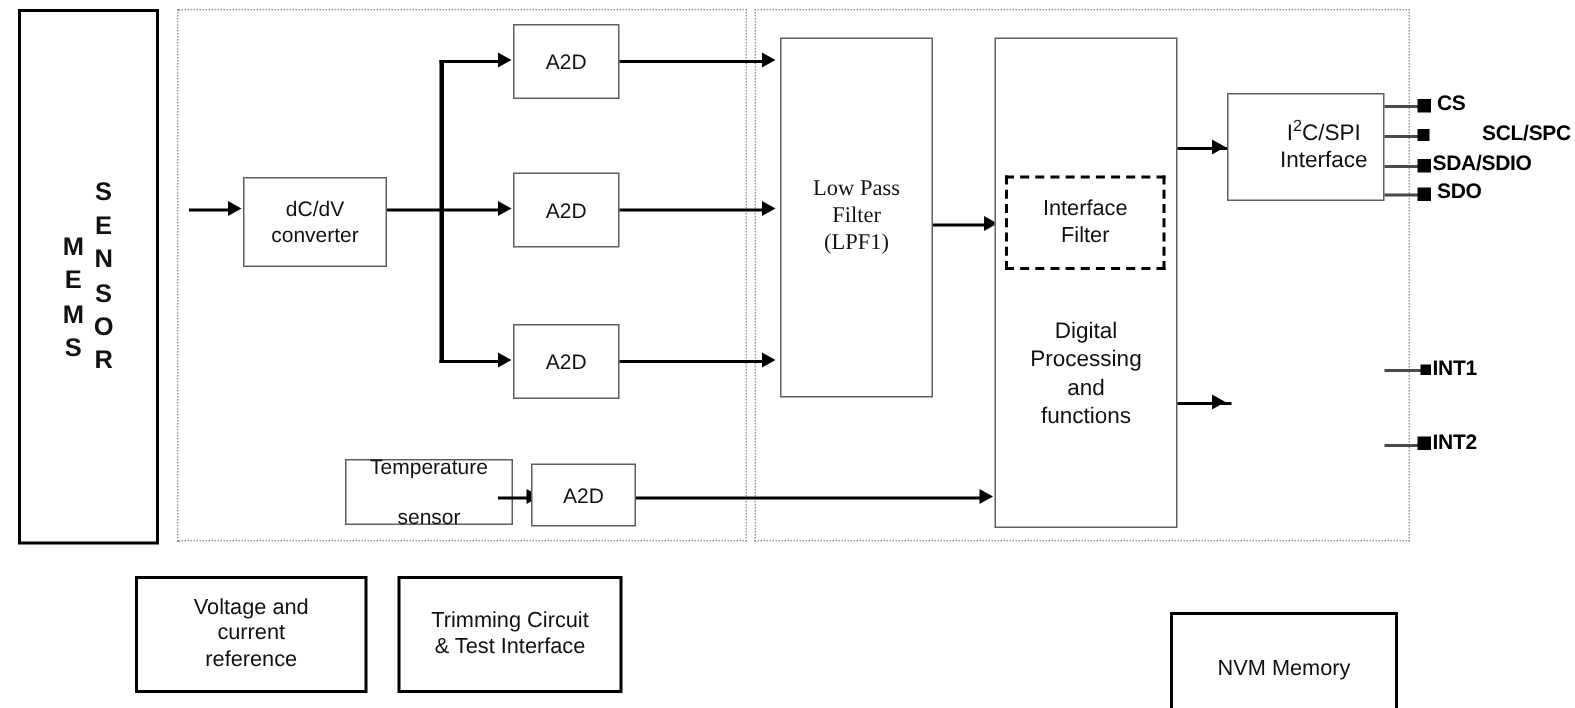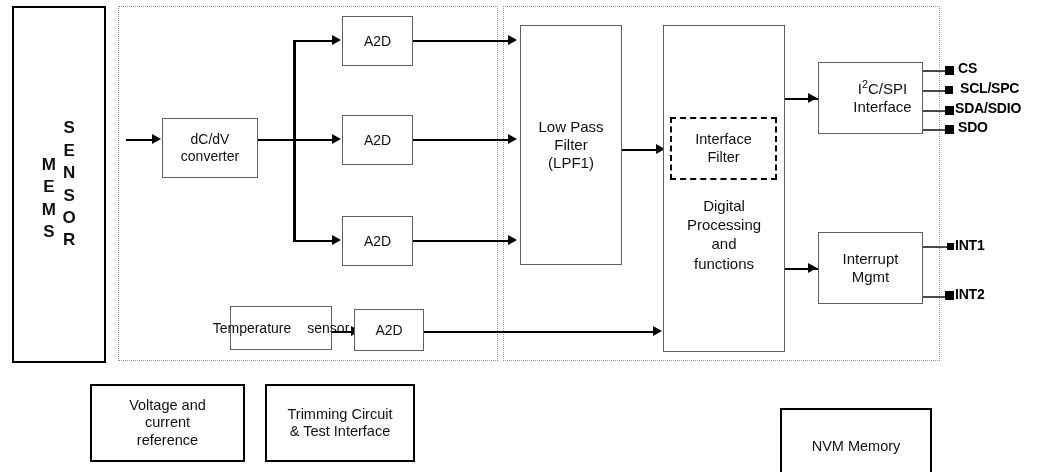--- a/index.html
+++ b/index.html
@@ -93,21 +93,21 @@
     display: flex;
     flex-direction: column;
     line-height: 1.32;
   }
   .vcol.left { padding-top: 28px; }
   .sup { font-size: 0.72em; vertical-align: super; line-height: 0; }
   .dig-inner {
     position: absolute;
     display: flex;
     align-items: center;
-    justify-content: flex-start;
+    justify-content: center;
     text-align: center;
   }
 </style>
 </head>
 <body>
 
 <div id="diagram">
 
   <div class="region" style="left:118px; top:6px; width:380px; height:355px;"></div>
   <div class="region" style="left:503px; top:6px; width:437px; height:355px;"></div>
@@ -157,33 +157,33 @@
     <span>A2D</span>
   </div>
 
   <div class="wire-h" style="left:413px; top:39.5px; width:97px;"></div>
   <div class="arrow" style="left:508px; top:35px;"></div>
   <div class="wire-h" style="left:413px; top:138.5px; width:97px;"></div>
   <div class="arrow" style="left:508px; top:134px;"></div>
   <div class="wire-h" style="left:413px; top:239.5px; width:97px;"></div>
   <div class="arrow" style="left:508px; top:235px;"></div>
 
-  <div class="box blk" style="left:230px; top:306px; width:102px; height:44px; flex-direction:row;gap:16px;">
+  <div class="box blk" style="left:230px; top:306px; width:112px; height:44px; flex-direction:column;gap:16px;">
     <span>Temperature</span>
     <span>sensor</span>
   </div>
   <div class="wire-h" style="left:332px; top:330.5px; width:22px;"></div>
   <div class="arrow" style="left:351px; top:326px;"></div>
   <div class="box blk" style="left:354px; top:309px; width:70px; height:42px;">
     <span>A2D</span>
   </div>
   <div class="wire-h" style="left:424px; top:330.5px; width:234px;"></div>
   <div class="arrow" style="left:653px; top:326px;"></div>
 
-  <div class="box blk" style="left:520px; top:25px; width:102px; height:240px; flex-direction:column; font-size:15px;">
+  <div class="box blk" style="left:520px; top:25px; width:102px; height:240px; flex-direction:column; font-size:15px;font-family:Liberation Serif, serif;">
     <span>Low Pass</span>
     <span>Filter</span>
     <span>(LPF1)</span>
   </div>
 
   <div class="wire-h" style="left:622px; top:148.5px; width:38px;"></div>
   <div class="arrow" style="left:656px; top:144px;"></div>
 
   <div class="box blk" style="left:663px; top:25px; width:122px; height:327px;"></div>
   <div class="box dashed" style="left:670px; top:117px; width:107px; height:63px; flex-direction:column; font-size:14.5px;">
@@ -212,28 +212,24 @@
   <div class="lead" style="left:923px; top:90px; width:25px;"></div>
   <div class="lead" style="left:923px; top:110px; width:25px;"></div>
   <div class="lead" style="left:923px; top:129px; width:25px;"></div>
 
   <div class="pin" style="left:945px; top:66px; width:9px; height:9px;"></div>
   <div class="pin" style="left:945px; top:86px; width:8px; height:8px;"></div>
   <div class="pin" style="left:945px; top:106px; width:9px; height:9px;"></div>
   <div class="pin" style="left:945px; top:125px; width:9px; height:9px;"></div>
 
   <div class="pin-label" style="left:958px; top:60px;">CS</div>
-  <div class="pin-label" style="left:960px; top:80px;">SCL/SPC</div>
+  <div class="pin-label" style="left:988px; top:80px;">SCL/SPC</div>
   <div class="pin-label" style="left:955px; top:100px;">SDA/SDIO</div>
   <div class="pin-label" style="left:958px; top:119px;">SDO</div>
 
-  <div class="box blk" style="left:818px; top:232px; width:105px; height:72px; flex-direction:column; font-size:15px;">
-    <span>Interrupt</span>
-    <span>Mgmt</span>
-  </div>
 
   <div class="lead" style="left:923px; top:246px; width:25px;"></div>
   <div class="lead" style="left:923px; top:296px; width:25px;"></div>
   <div class="pin" style="left:947px; top:243px; width:7px; height:7px;"></div>
   <div class="pin" style="left:945px; top:291px; width:9px; height:9px;"></div>
   <div class="pin-label" style="left:955px; top:237px;">INT1</div>
   <div class="pin-label" style="left:955px; top:286px;">INT2</div>
 
   <div class="box blk-heavy" style="left:265px; top:384px; width:150px; height:78px; flex-direction:column;">
     <span>Trimming Circuit</span>

